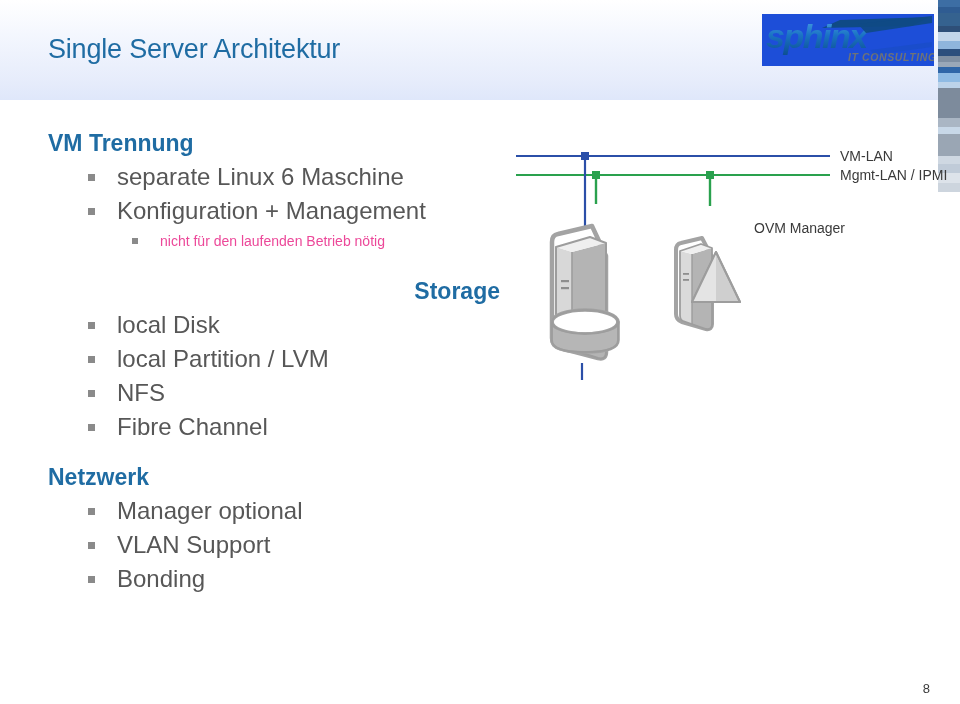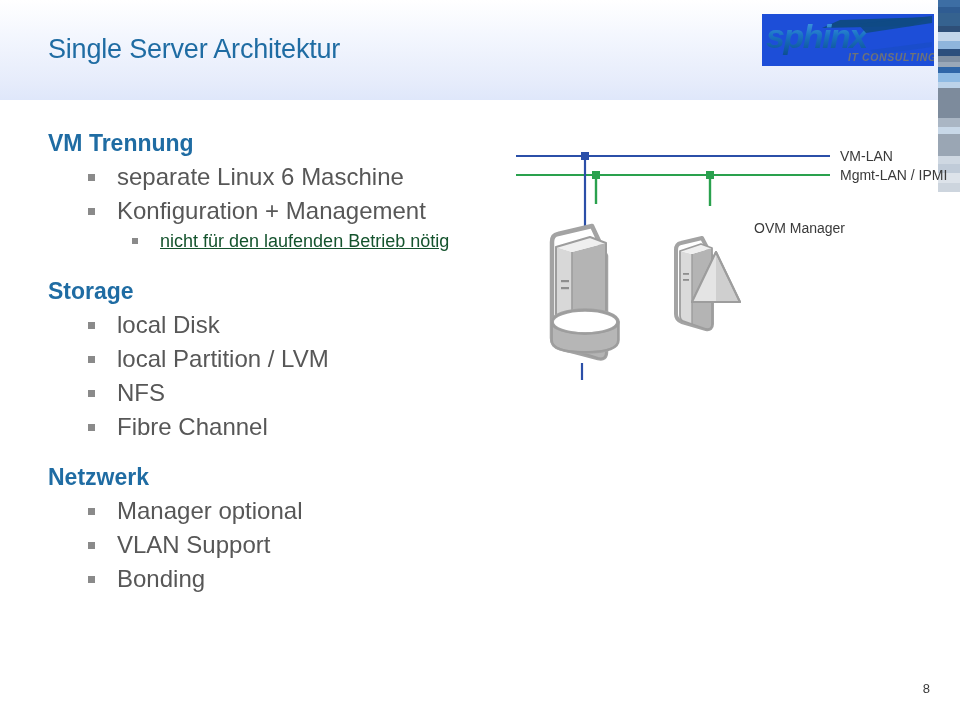--- a/index.html
+++ b/index.html
@@ -57,40 +57,39 @@
     left: 0; top: 128px;
     width: 500px;
   }
   .section-head {
     color: #1f6ca3;
     font-size: 23px;
     font-weight: bold;
     margin: 0 0 2px 48px;
     line-height: 30px;
   }
-  .section-head.sp-storage { margin-top: 22px; }
+  .section-head.sp-storage { margin-top: 22px; text-align: right; }
   .section-head.sp-netzwerk { margin-top: 18px; }
 
   .b1 {
     position: relative;
     margin: 0 0 0 88px;
     padding-left: 29px;
     font-size: 24px;
     color: #575757;
     line-height: 34px;
     white-space: nowrap;
   }
   .b2 {
     position: relative;
     margin: 0 0 0 132px;
     padding-left: 28px;
-    font-size: 18px;
-    color: #14532d;
+    font-size: 14px;
+    color: #ec4899;
     line-height: 26px;
-    text-decoration: underline;
   }
   .b1::before, .b2::before {
     content: "";
     position: absolute;
     left: 0;
     background: #8a8a8a;
   }
   .b1::before { top: 14px; width: 7px; height: 7px; }
   .b2::before { top: 10px; width: 6px; height: 6px; }
 

